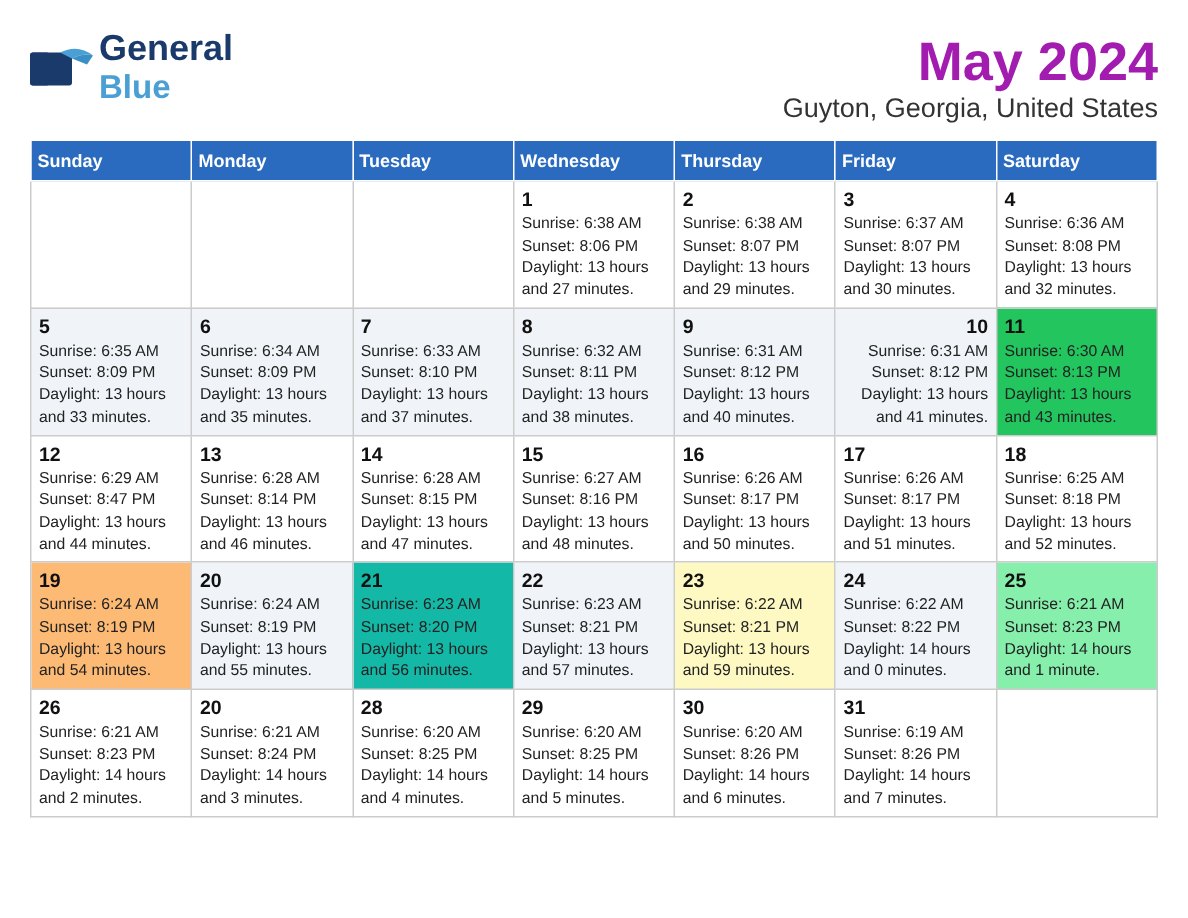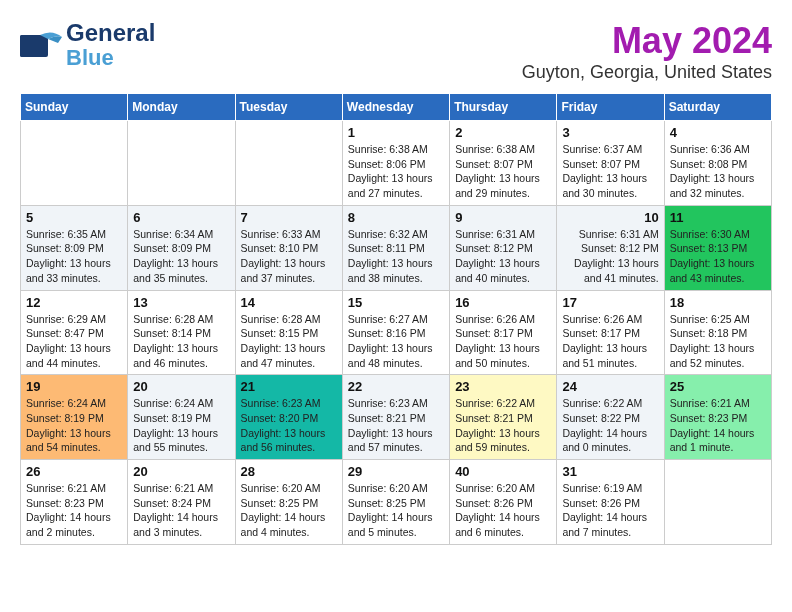--- a/index.html
+++ b/index.html
@@ -322,21 +322,21 @@
 and 4 minutes.</div>
         </td>
         <td>
           <span class="day-num">29</span>
           <div class="day-info" style="white-space: pre-line;">Sunrise: 6:20 AM
 Sunset: 8:25 PM
 Daylight: 14 hours
 and 5 minutes.</div>
         </td>
         <td>
-          <span class="day-num">40</span>
+          <span class="day-num">30</span>
           <div class="day-info" style="white-space: pre-line;">Sunrise: 6:20 AM
 Sunset: 8:26 PM
 Daylight: 14 hours
 and 6 minutes.</div>
         </td>
         <td>
           <span class="day-num">31</span>
           <div class="day-info" style="white-space: pre-line;">Sunrise: 6:19 AM
 Sunset: 8:26 PM
 Daylight: 14 hours

